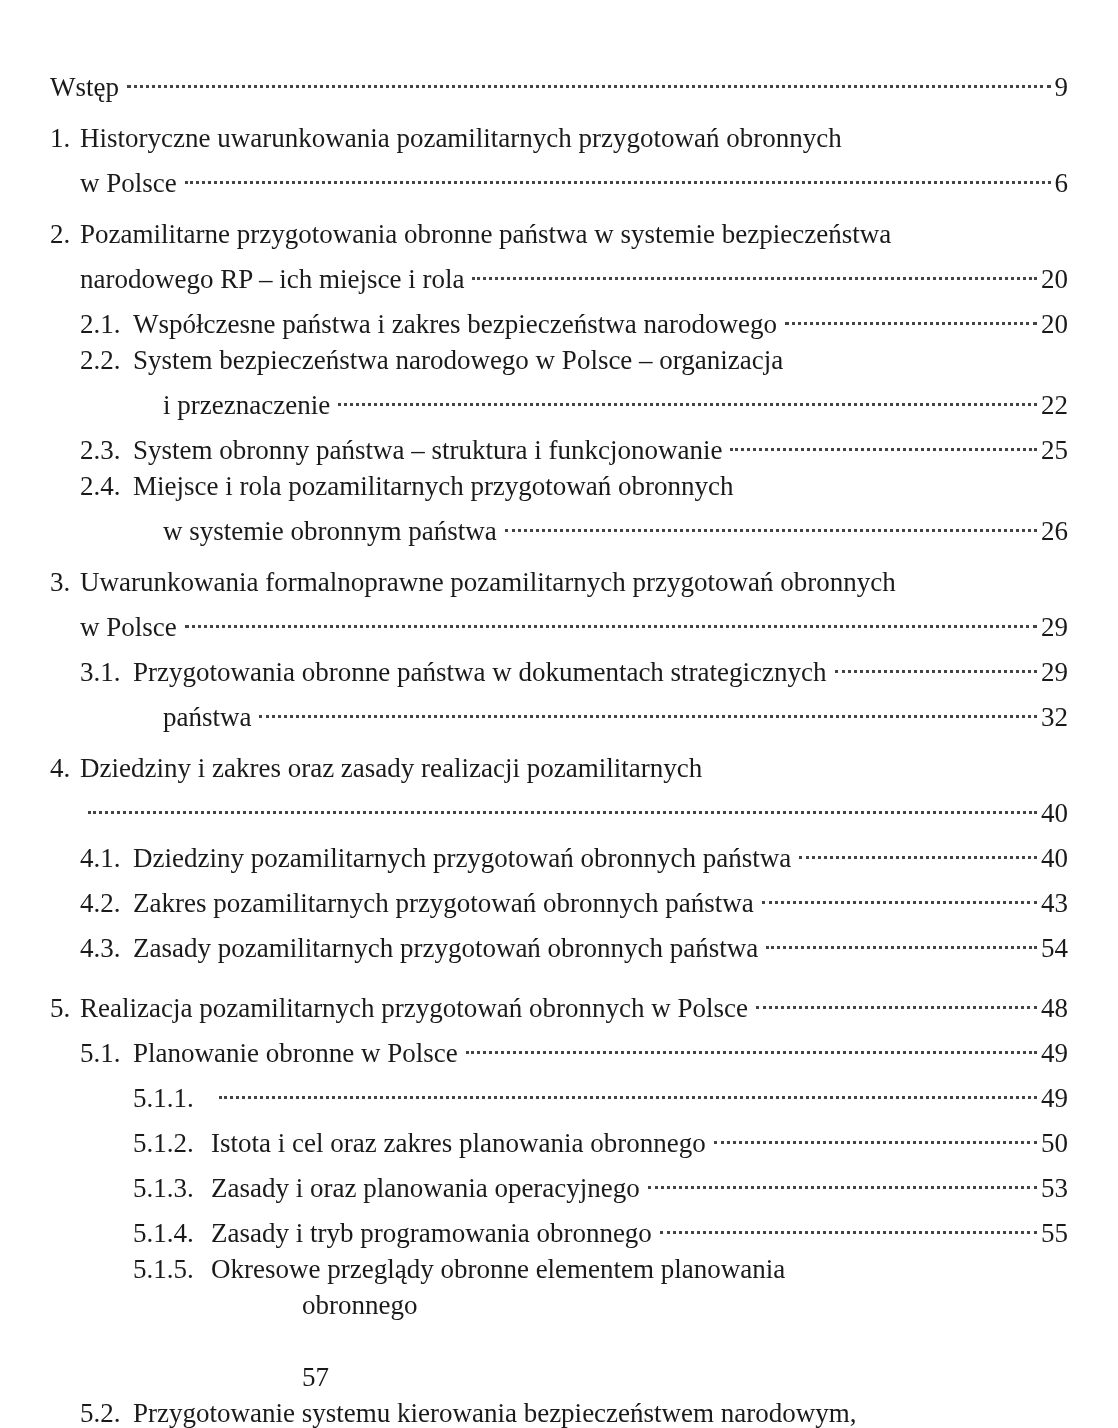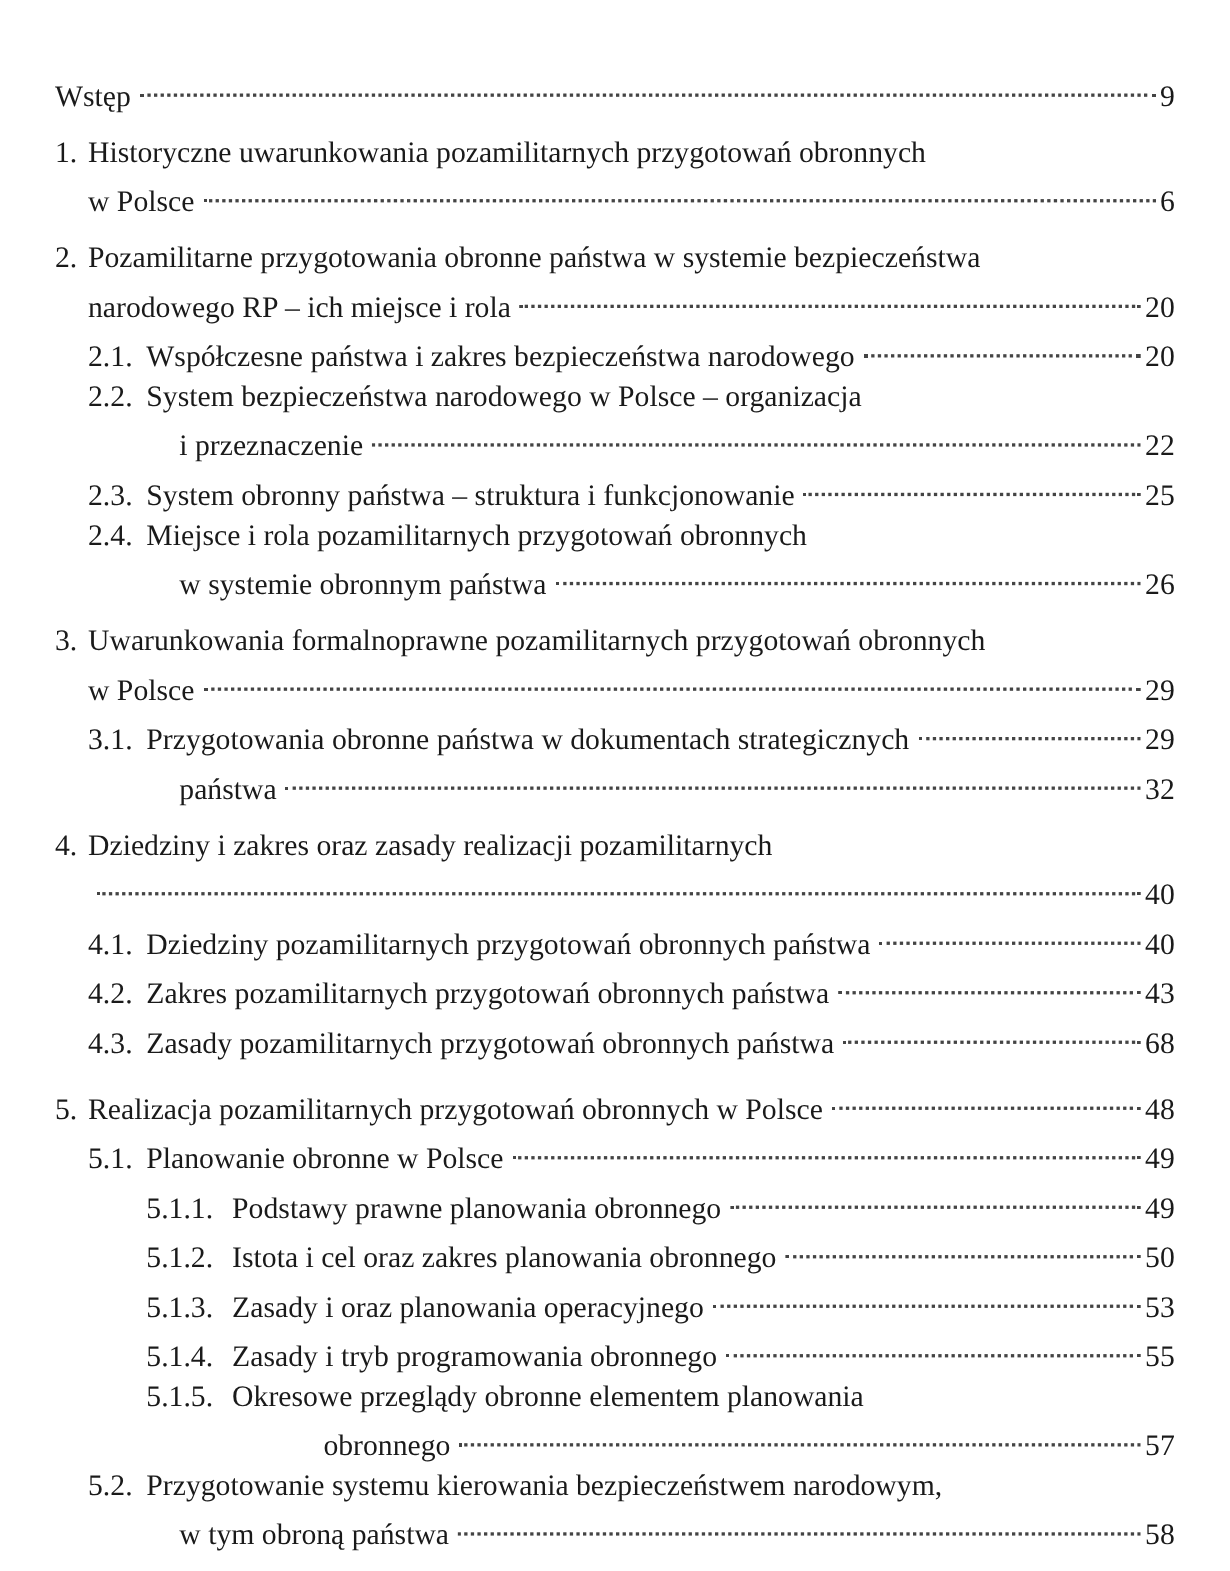--- a/index.html
+++ b/index.html
@@ -27,21 +27,21 @@
   .page-num { flex: 0 0 auto; text-align: right; }
   
   .l0 .num { width: 0; }
   .l1 .num { width: 30px; }
   .l1 .ind { padding-left: 30px; justify-content: center; }
   .l2 { padding-left: 30px; }
   .l2 .num { width: 53px; }
   .l2 .ind { padding-left: 83px; }
   .l3 { padding-left: 83px; }
   .l3 .num { width: 78px; }
-  .l3 .ind { padding-left: 161px; }
+  .l3 .ind { padding-left: 161px; flex-direction: column; }
 </style>
 </head>
 <body>
 
 <div class="page">
   <div class="toc" id="toc">
       <div class="entry l0">
         <div class="line">
           <span class="num"></span>
           <span class="title-first">Wstęp</span>
@@ -159,21 +159,21 @@
           <span class="title-first">Zakres pozamilitarnych przygotowań obronnych państwa</span>
           <span class="leader"></span>
           <span class="page-num">43</span>
         </div>
       </div>
       <div class="entry l2">
         <div class="line">
           <span class="num">4.3.</span>
           <span class="title-first">Zasady pozamilitarnych przygotowań obronnych państwa</span>
           <span class="leader"></span>
-          <span class="page-num">68</span>
+          <span class="page-num">54</span>
         </div>
       </div>
       <div class="entry l1 chapter">
         <div class="line">
           <span class="num">5.</span>
           <span class="title-first">Realizacja pozamilitarnych przygotowań obronnych w Polsce</span>
           <span class="leader"></span>
           <span class="page-num">48</span>
         </div>
       </div>
@@ -181,21 +181,20 @@
         <div class="line">
           <span class="num">5.1.</span>
           <span class="title-first">Planowanie obronne w Polsce</span>
           <span class="leader"></span>
           <span class="page-num">49</span>
         </div>
       </div>
       <div class="entry l3">
         <div class="line">
           <span class="num">5.1.1.</span>
-          <span class="title-first">Podstawy prawne planowania obronnego</span>
           <span class="leader"></span>
           <span class="page-num">49</span>
         </div>
       </div>
       <div class="entry l3">
         <div class="line">
           <span class="num">5.1.2.</span>
           <span class="title-first">Istota i cel oraz zakres planowania obronnego</span>
           <span class="leader"></span>
           <span class="page-num">50</span>

